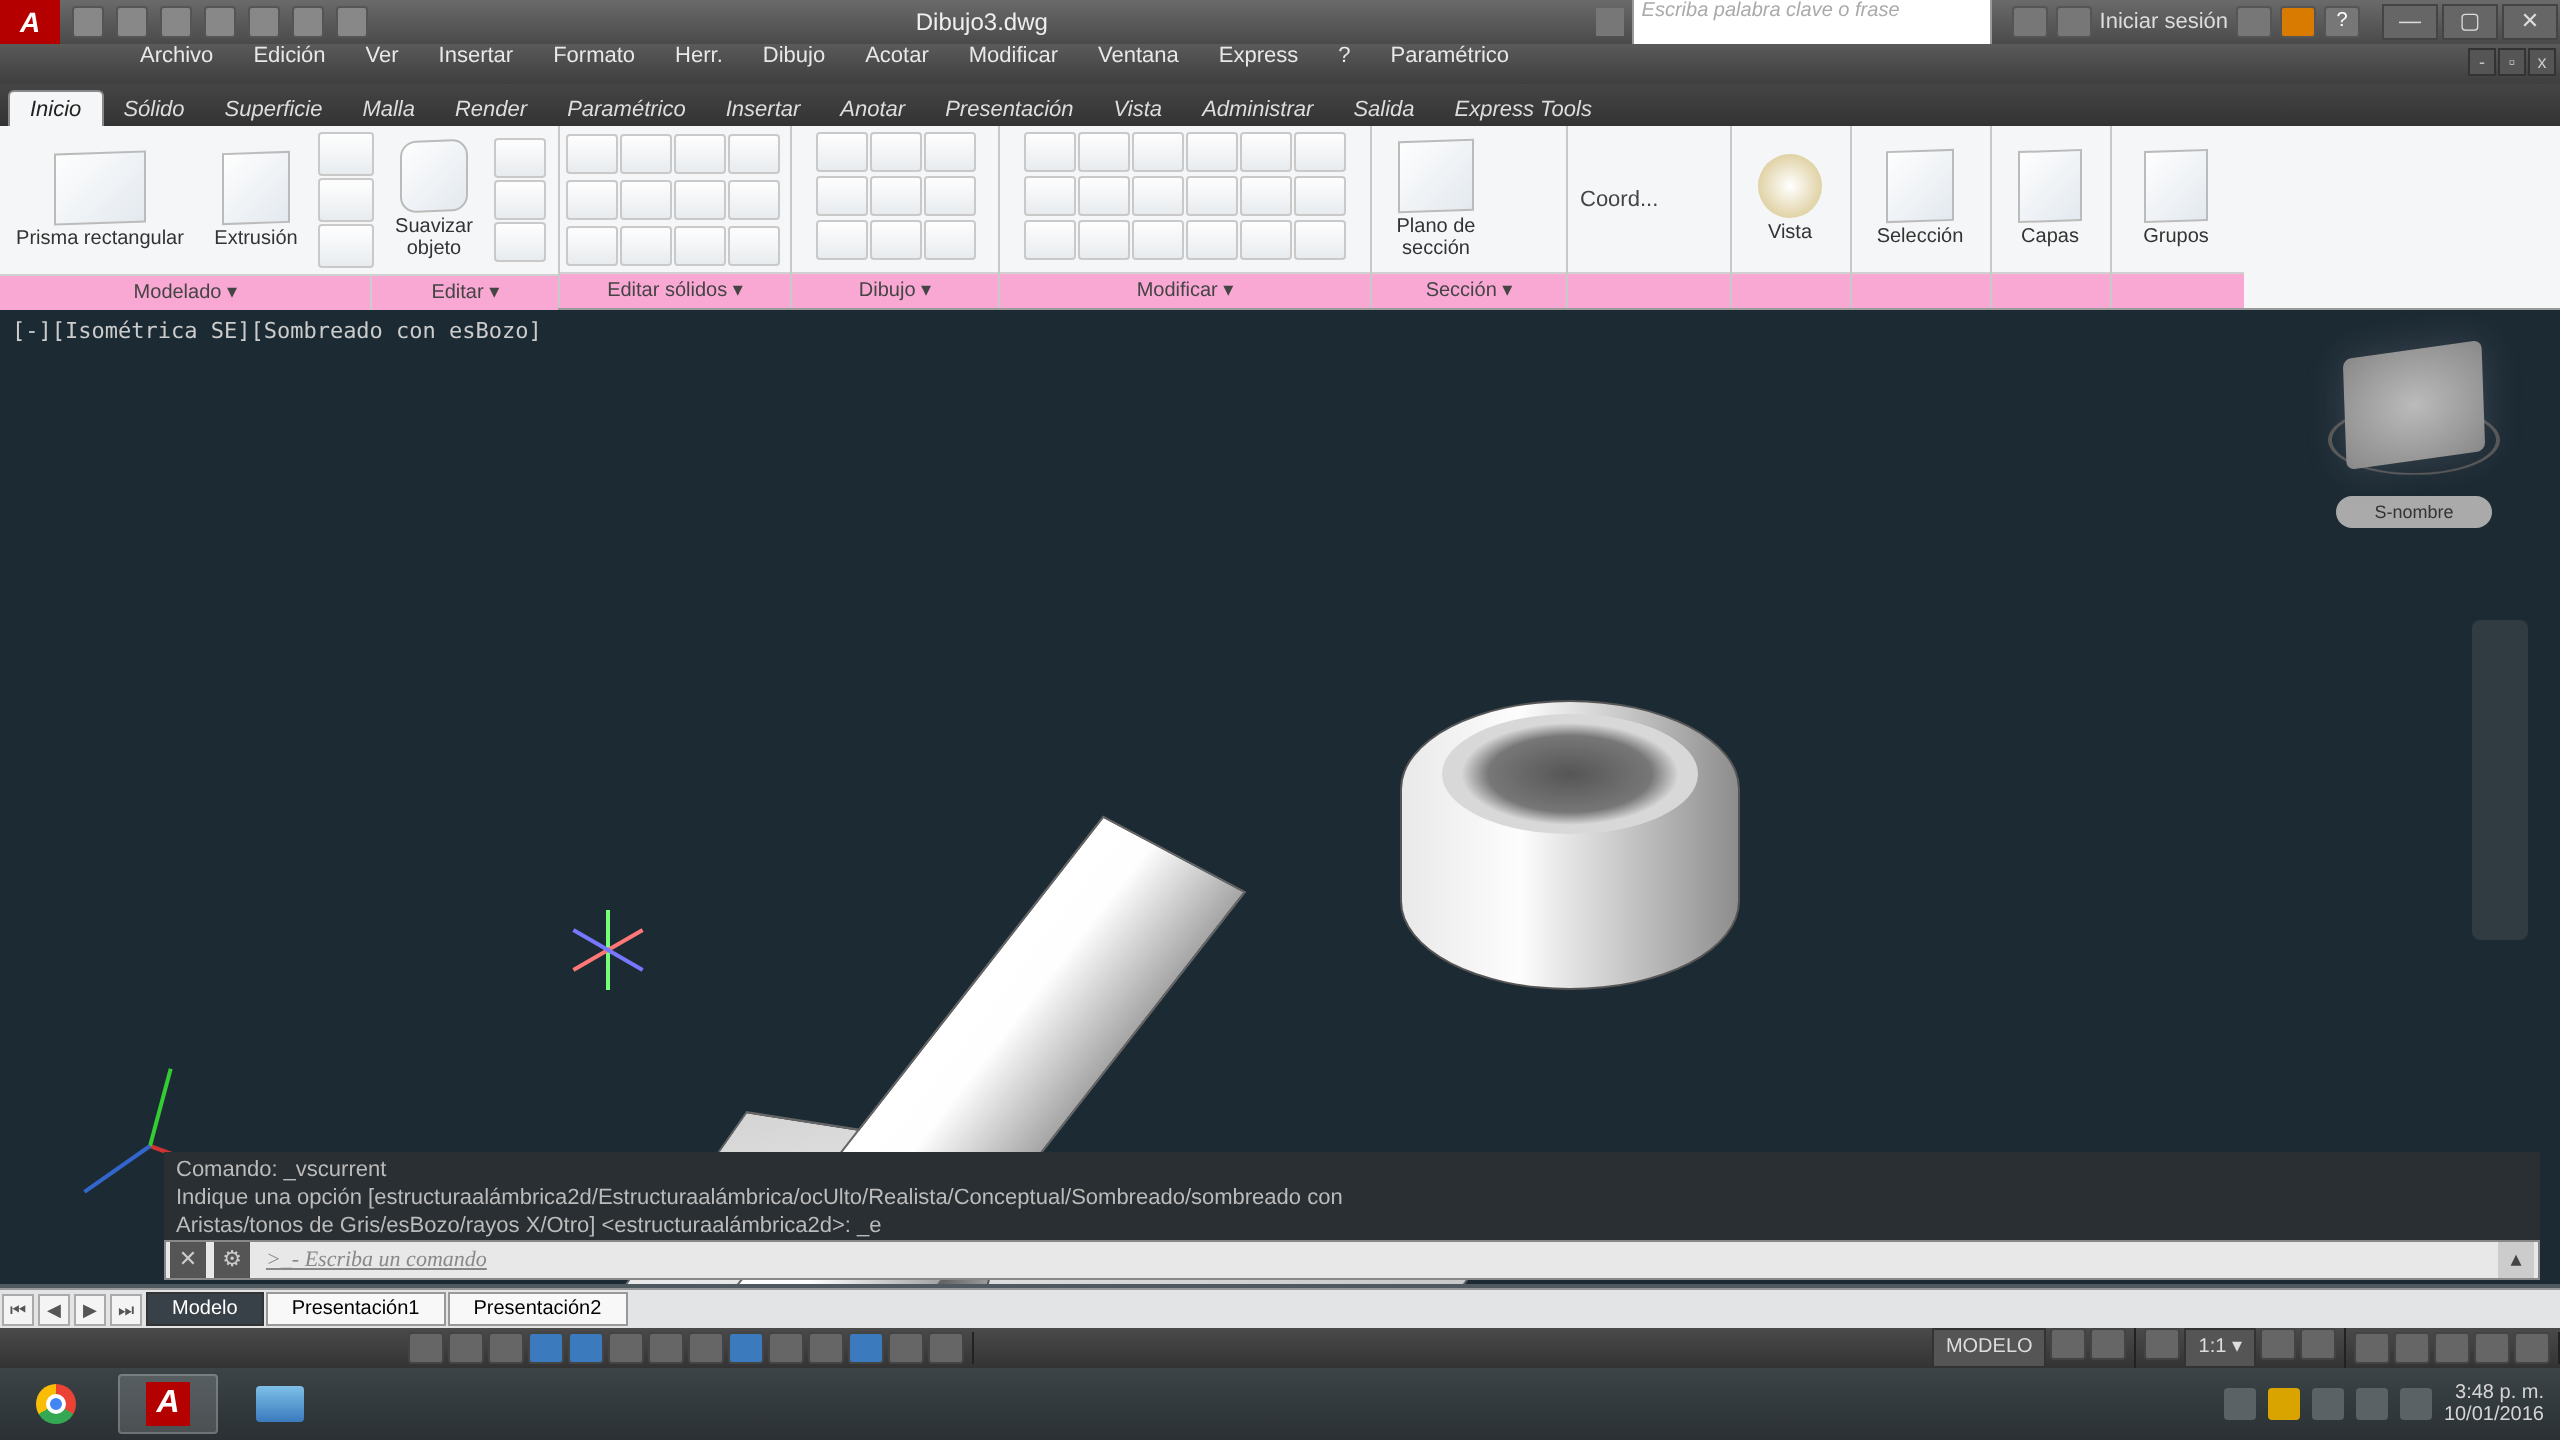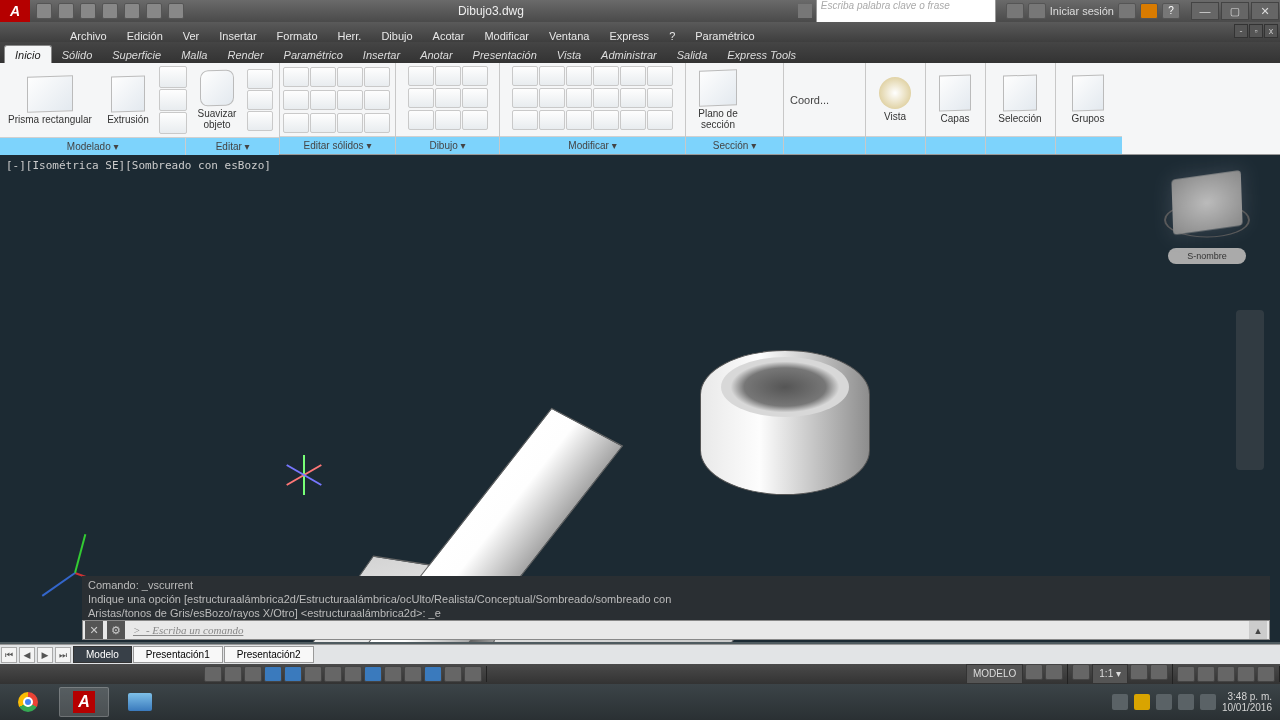--- a/index.html
+++ b/index.html
@@ -11,35 +11,35 @@
 .qat { display:flex; gap:6px; margin-left:6px; }
 .qat span { width:16px; height:16px; background:#888; border:1px solid #555; border-radius:2px; display:inline-block; }
 .titlefile { flex:1; text-align:center; color:#eee; font-size:12px; }
 .titlesearch { width:180px; height:28px; background:#fff; font-size:10px; color:#aaa; font-style:italic; padding:0 4px; line-height:16px; border:1px solid #999; }
 .titlebtns { display:flex; gap:4px; margin:0 10px; align-items:center; }
 .tb-ico { width:18px; height:16px; background:#777; border:1px solid #555; border-radius:2px; font-size:10px; color:#fff; text-align:center; line-height:14px; }
 .wincontrols { display:flex; }
 .wincontrols div { width:28px; height:18px; background:#666; border:1px solid #444; margin:1px; color:#ddd; text-align:center; font-size:11px; line-height:16px; }
 
 
-.menubar { height:20px; background:linear-gradient(#5a5a5a,#3e3e3e); display:flex; align-items:flex-end; padding-left:60px; position:relative; }
+.menubar { height:20px; background:linear-gradient(#5a5a5a,#3e3e3e); display:flex; align-items:flex-start; padding-left:60px; position:relative; }
 .menubar span { color:#e8e8e8; font-size:11px; padding:0 10px; cursor:default; }
 .doccontrols { position:absolute; right:2px; top:2px; display:flex; gap:1px; }
 .doccontrols div { width:14px; height:14px; background:#555; border:1px solid #333; color:#ccc; font-size:9px; text-align:center; line-height:12px; }
 
 
 .tabbar { height:21px; background:linear-gradient(#454545,#333); display:flex; align-items:flex-end; padding-left:4px; }
 .tabbar span { color:#ddd; font-size:11px; padding:3px 10px 2px; cursor:default;font-style:italic; }
 .tabbar span.active { background:#f5f6f7; color:#222; border-radius:3px 3px 0 0; border:1px solid #888; border-bottom:none; }
 
 
 .ribbon { height:92px; background:#f5f6f7; display:flex; border-bottom:1px solid #999; }
 .panel { border-right:1px solid #c8c8c8; display:flex; flex-direction:column; }
 .panel-body { flex:1; display:flex; align-items:center; padding:2px; }
-.panel-title { height:18px; background:#7dd3fc; color:#444; font-size:10px; text-align:center; line-height:18px; border-top:1px solid #d0d0d0; }
+.panel-title { height:18px; background:#f9a8d4; color:#444; font-size:10px; text-align:center; line-height:18px; border-top:1px solid #d0d0d0; }
 .bigbtn { width:78px; display:flex; flex-direction:column; align-items:center; justify-content:center; font-size:10px; color:#333; padding:4px 2px; text-align:center; gap:2px; line-height:11px; }
 .bigbtn .ico3d { width:46px; height:36px; border:1px solid #bbb; background:linear-gradient(135deg,#fefefe,#e3e9ef); transform:skewY(-2deg); }
 .iconcol { display:flex; flex-direction:column; gap:1px; padding:1px; }
 .iconrow { display:flex; gap:1px; padding:1px; }
 .sico { width:28px; height:22px; border:1px solid #c9c9c9; background:linear-gradient(#fefefe,#e8ecef); border-radius:2px; }
 .sico.sm { width:26px; height:20px; }
 
 
 .viewport { position:absolute; top:155px; left:0; right:0; bottom:78px; background:#1c2a33; overflow:hidden; }
 .vp-label { position:absolute; top:4px; left:6px; color:#ccc; font-size:11px; font-family:Consolas,monospace; }
@@ -293,34 +293,34 @@
 
   <div class="panel" style="width:60px">
     <div class="panel-body">
         <div class="bigbtn" style="width:54px">
           <div style="width:32px;height:32px;border-radius:50%;background:radial-gradient(#fff,#d4c080)"></div>
           <span>Vista</span>
         </div>
       </div>
     <div class="panel-title"></div>
   </div>
+  <div class="panel" style="width:70px">
+    <div class="panel-body">
+        <div class="bigbtn" style="width:64px">
+          <div class="ico3d" style="width:34px"></div>
+          <span>Selección</span>
+        </div>
+      </div>
+    <div class="panel-title"></div>
+  </div>
   <div class="panel" style="width:60px">
     <div class="panel-body">
         <div class="bigbtn" style="width:54px">
           <div class="ico3d" style="width:32px"></div>
           <span>Capas</span>
-        </div>
-      </div>
-    <div class="panel-title"></div>
-  </div>
-  <div class="panel" style="width:70px">
-    <div class="panel-body">
-        <div class="bigbtn" style="width:64px">
-          <div class="ico3d" style="width:34px"></div>
-          <span>Selección</span>
         </div>
       </div>
     <div class="panel-title"></div>
   </div>
   <div class="panel" style="width:66px;border-right:none">
     <div class="panel-body">
         <div class="bigbtn" style="width:60px">
           <div class="ico3d" style="width:32px"></div>
           <span>Grupos</span>
         </div>

